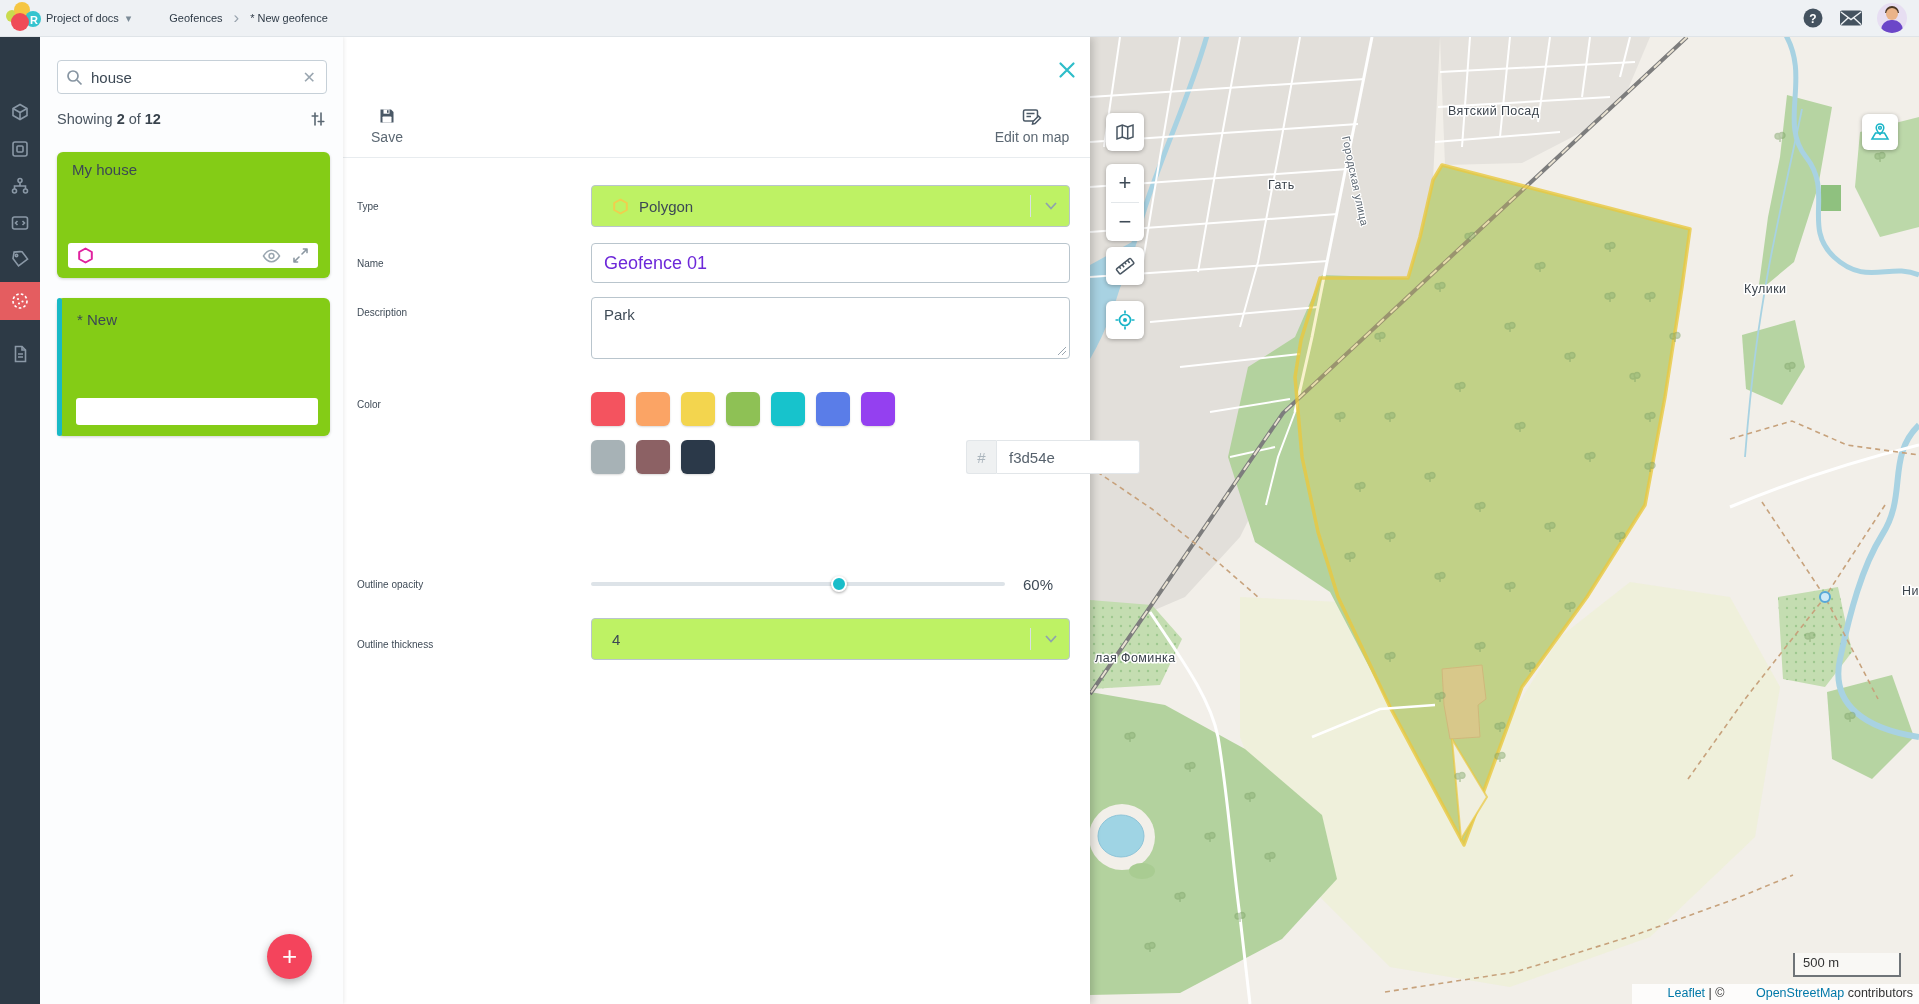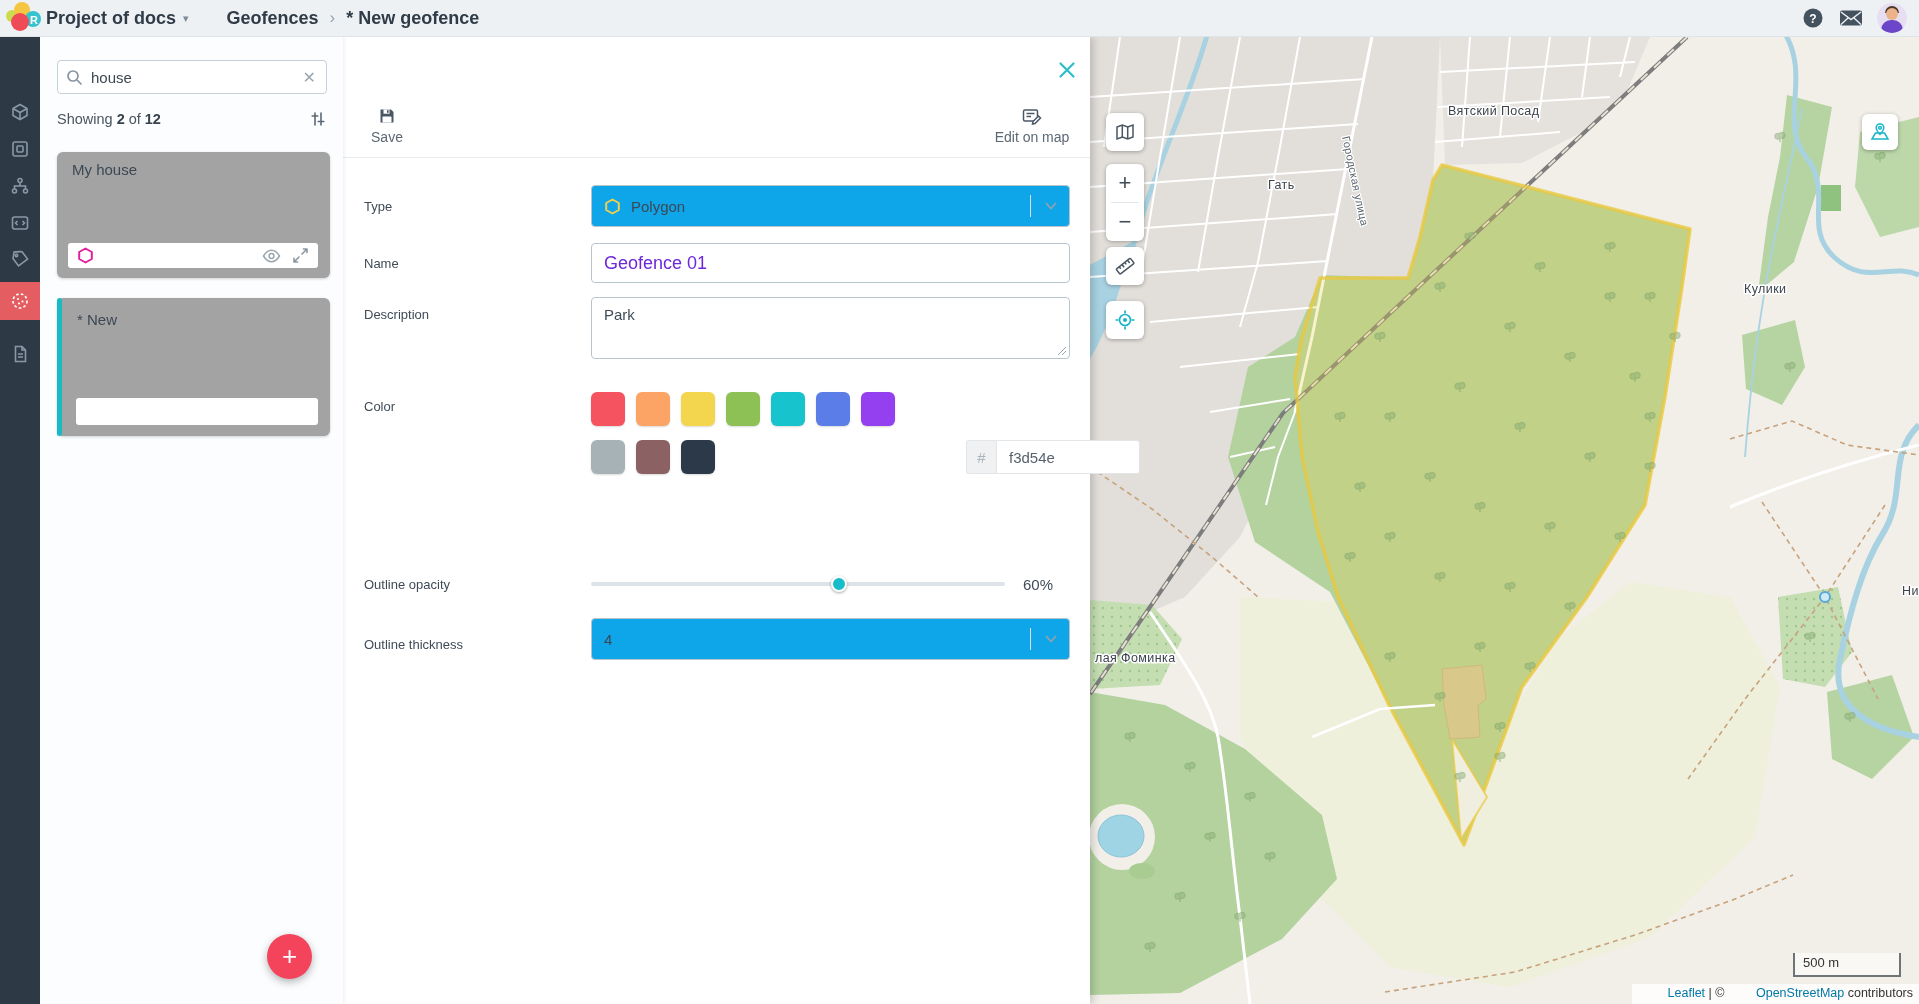--- a/index.html
+++ b/index.html
@@ -2,21 +2,21 @@
 <html><head>
 <meta charset="utf-8">
 <style>
   html,body{margin:0;padding:0;background:#dfe3e7;}
   *{box-sizing:border-box;font-family:"Liberation Sans",sans-serif;}
   .app{position:relative;width:1919px;height:1004px;overflow:hidden;background:#fff;}
 
   
   .topbar{position:absolute;left:0;top:0;width:1919px;height:37px;background:#eef1f4;border-bottom:1px solid #dfe4e8;display:flex;align-items:center;z-index:40;}
   .logo{width:46px;height:36px;position:relative;cursor:pointer;}
-  .crumb{font-size:18px;font-weight:700;color:#2f3b47;}
+  .crumb{font-size:11px;font-weight:400;color:#2f3b47;}
   .crumb.link{cursor:pointer;}
   .caret{color:#7c8b97;font-size:11px;margin-left:7px;}
   .crumb-sep{color:#98a3ad;font-size:17px;margin:0 11px;}
   .topbar-right{margin-left:auto;display:flex;align-items:center;gap:14px;padding-right:12px;}
   .tb-icon{width:24px;height:24px;cursor:pointer;display:flex;align-items:center;justify-content:center;}
   .avatar{width:30px;height:30px;border-radius:50%;background:#e7def2;overflow:hidden;position:relative;cursor:pointer;}
   .avatar .head{position:absolute;left:9px;top:5px;width:12px;height:12px;border-radius:50%;background:#eab389;}
   .avatar .hair{position:absolute;left:8px;top:3px;width:14px;height:7px;border-radius:7px 7px 0 0;background:#4c3826;}
   .avatar .body{position:absolute;left:4px;top:17px;width:22px;height:14px;border-radius:10px 10px 0 0;background:#6b46c8;}
 
@@ -28,36 +28,36 @@
   .sb-item.active svg{stroke:#ffffff;}
 
   
   .list-panel{position:absolute;left:40px;top:37px;width:303px;height:967px;background:#fcfdfe;box-shadow:1px 0 4px rgba(0,0,0,.08);z-index:20;}
   .search-box{position:absolute;left:17px;top:23px;width:270px;height:34px;background:#fff;border:1px solid #c6d0d8;border-radius:4px;display:flex;align-items:center;padding:0 8px;}
   .search-box input{border:none;outline:none;flex:1;font-size:15px;color:#3c4854;margin-left:6px;background:transparent;}
   .search-clear{color:#9aa6b0;font-size:16px;cursor:pointer;padding:0 2px;}
   .showing-row{position:absolute;left:17px;top:71px;width:270px;height:22px;display:flex;align-items:center;font-size:14.5px;color:#4a5560;}
   .showing-row b{margin:0 4px;color:#39434d;}
   .filter-btn{margin-left:auto;cursor:pointer;display:flex;align-items:center;}
-  .card{position:absolute;left:17px;width:273px;background:#a3a3a3;border-radius:6px;box-shadow:0 1px 3px rgba(0,0,0,.18);}
+  .card{position:absolute;left:17px;width:273px;background:#84cc16;border-radius:6px;box-shadow:0 1px 3px rgba(0,0,0,.18);}
   .card-title{position:absolute;left:15px;top:9px;font-size:15px;color:#3c4854;}
   .card-strip{position:absolute;background:#fff;border-radius:3px;display:flex;align-items:center;padding:0 9px;}
   .sel-bar{position:absolute;left:0;top:0;width:5px;height:100%;background:#19b9c6;border-radius:3px;}
   .strip-icons{margin-left:auto;display:flex;gap:11px;align-items:center;}
   .fab{position:absolute;left:227px;top:897px;width:45px;height:45px;border-radius:50%;background:#f4445c;color:#fff;font-size:26px;display:flex;align-items:center;justify-content:center;box-shadow:0 3px 8px rgba(0,0,0,.3);cursor:pointer;z-index:25;}
 
   
   .form-panel{position:absolute;left:343px;top:37px;width:747px;height:967px;background:#fff;box-shadow:3px 0 8px rgba(0,0,0,.18);z-index:15;}
   .form-header{position:absolute;left:0;top:0;width:747px;height:121px;border-bottom:1px solid #e8ecef;}
   .hdr-btn{position:absolute;display:flex;flex-direction:column;align-items:center;gap:4px;cursor:pointer;color:#5c6873;font-size:14px;}
   .close-x{position:absolute;right:14px;top:24px;width:18px;height:18px;cursor:pointer;}
   .frow{position:absolute;left:9px;right:20px;}
-  .flabel{position:absolute;left:12px;top:0;height:100%;display:flex;align-items:center;font-size:13px;color:#3f4b57;text-align:center;}
+  .flabel{position:absolute;left:5px;top:0;height:100%;display:flex;align-items:center;font-size:10px;color:#3f4b57;text-align:center;}
   .fctl{position:absolute;left:239px;width:479px;}
-  .selectbox{height:42px;border:1px solid #b9c5cd;border-radius:4px;background:#0ea5e9;display:flex;align-items:center;padding:0 12px;cursor:pointer;position:relative;}
+  .selectbox{height:42px;border:1px solid #b9c5cd;border-radius:4px;background:#bef264;display:flex;align-items:center;padding:0 20px;cursor:pointer;position:relative;}
   .selectbox .sep{position:absolute;right:38px;top:9px;bottom:9px;width:1px;background:#d9dfe4;}
   .selectbox .chev{position:absolute;right:12px;top:16px;}
   .sel-text{font-size:15px;color:#3c4855;}
   .textinput{width:100%;height:40px;border:1px solid #b9c5cd;border-radius:4px;font-size:18px;color:#6d28d9;padding:0 12px;outline:none;background:#fff;}
   .textarea{width:100%;height:62px;border:1px solid #b9c5cd;border-radius:4px;font-size:15px;color:#3f4b57;padding:8px 12px;outline:none;resize:none;background:#fff;}
   .resize-corner{position:absolute;right:3px;bottom:3px;width:10px;height:10px;pointer-events:none;}
   .swatch-row{display:flex;gap:11px;}
   .swatch{width:34px;height:34px;border-radius:6px;cursor:pointer;box-shadow:0 1px 2px rgba(0,0,0,.15);}
   .hexwrap{position:absolute;left:375px;top:0;height:34px;display:flex;}
   .hexhash{width:30px;height:34px;background:#eff1f2;border:1px solid #e2e6e9;border-right:none;border-radius:3px 0 0 3px;display:flex;align-items:center;justify-content:center;color:#aab4bc;font-size:15px;}

